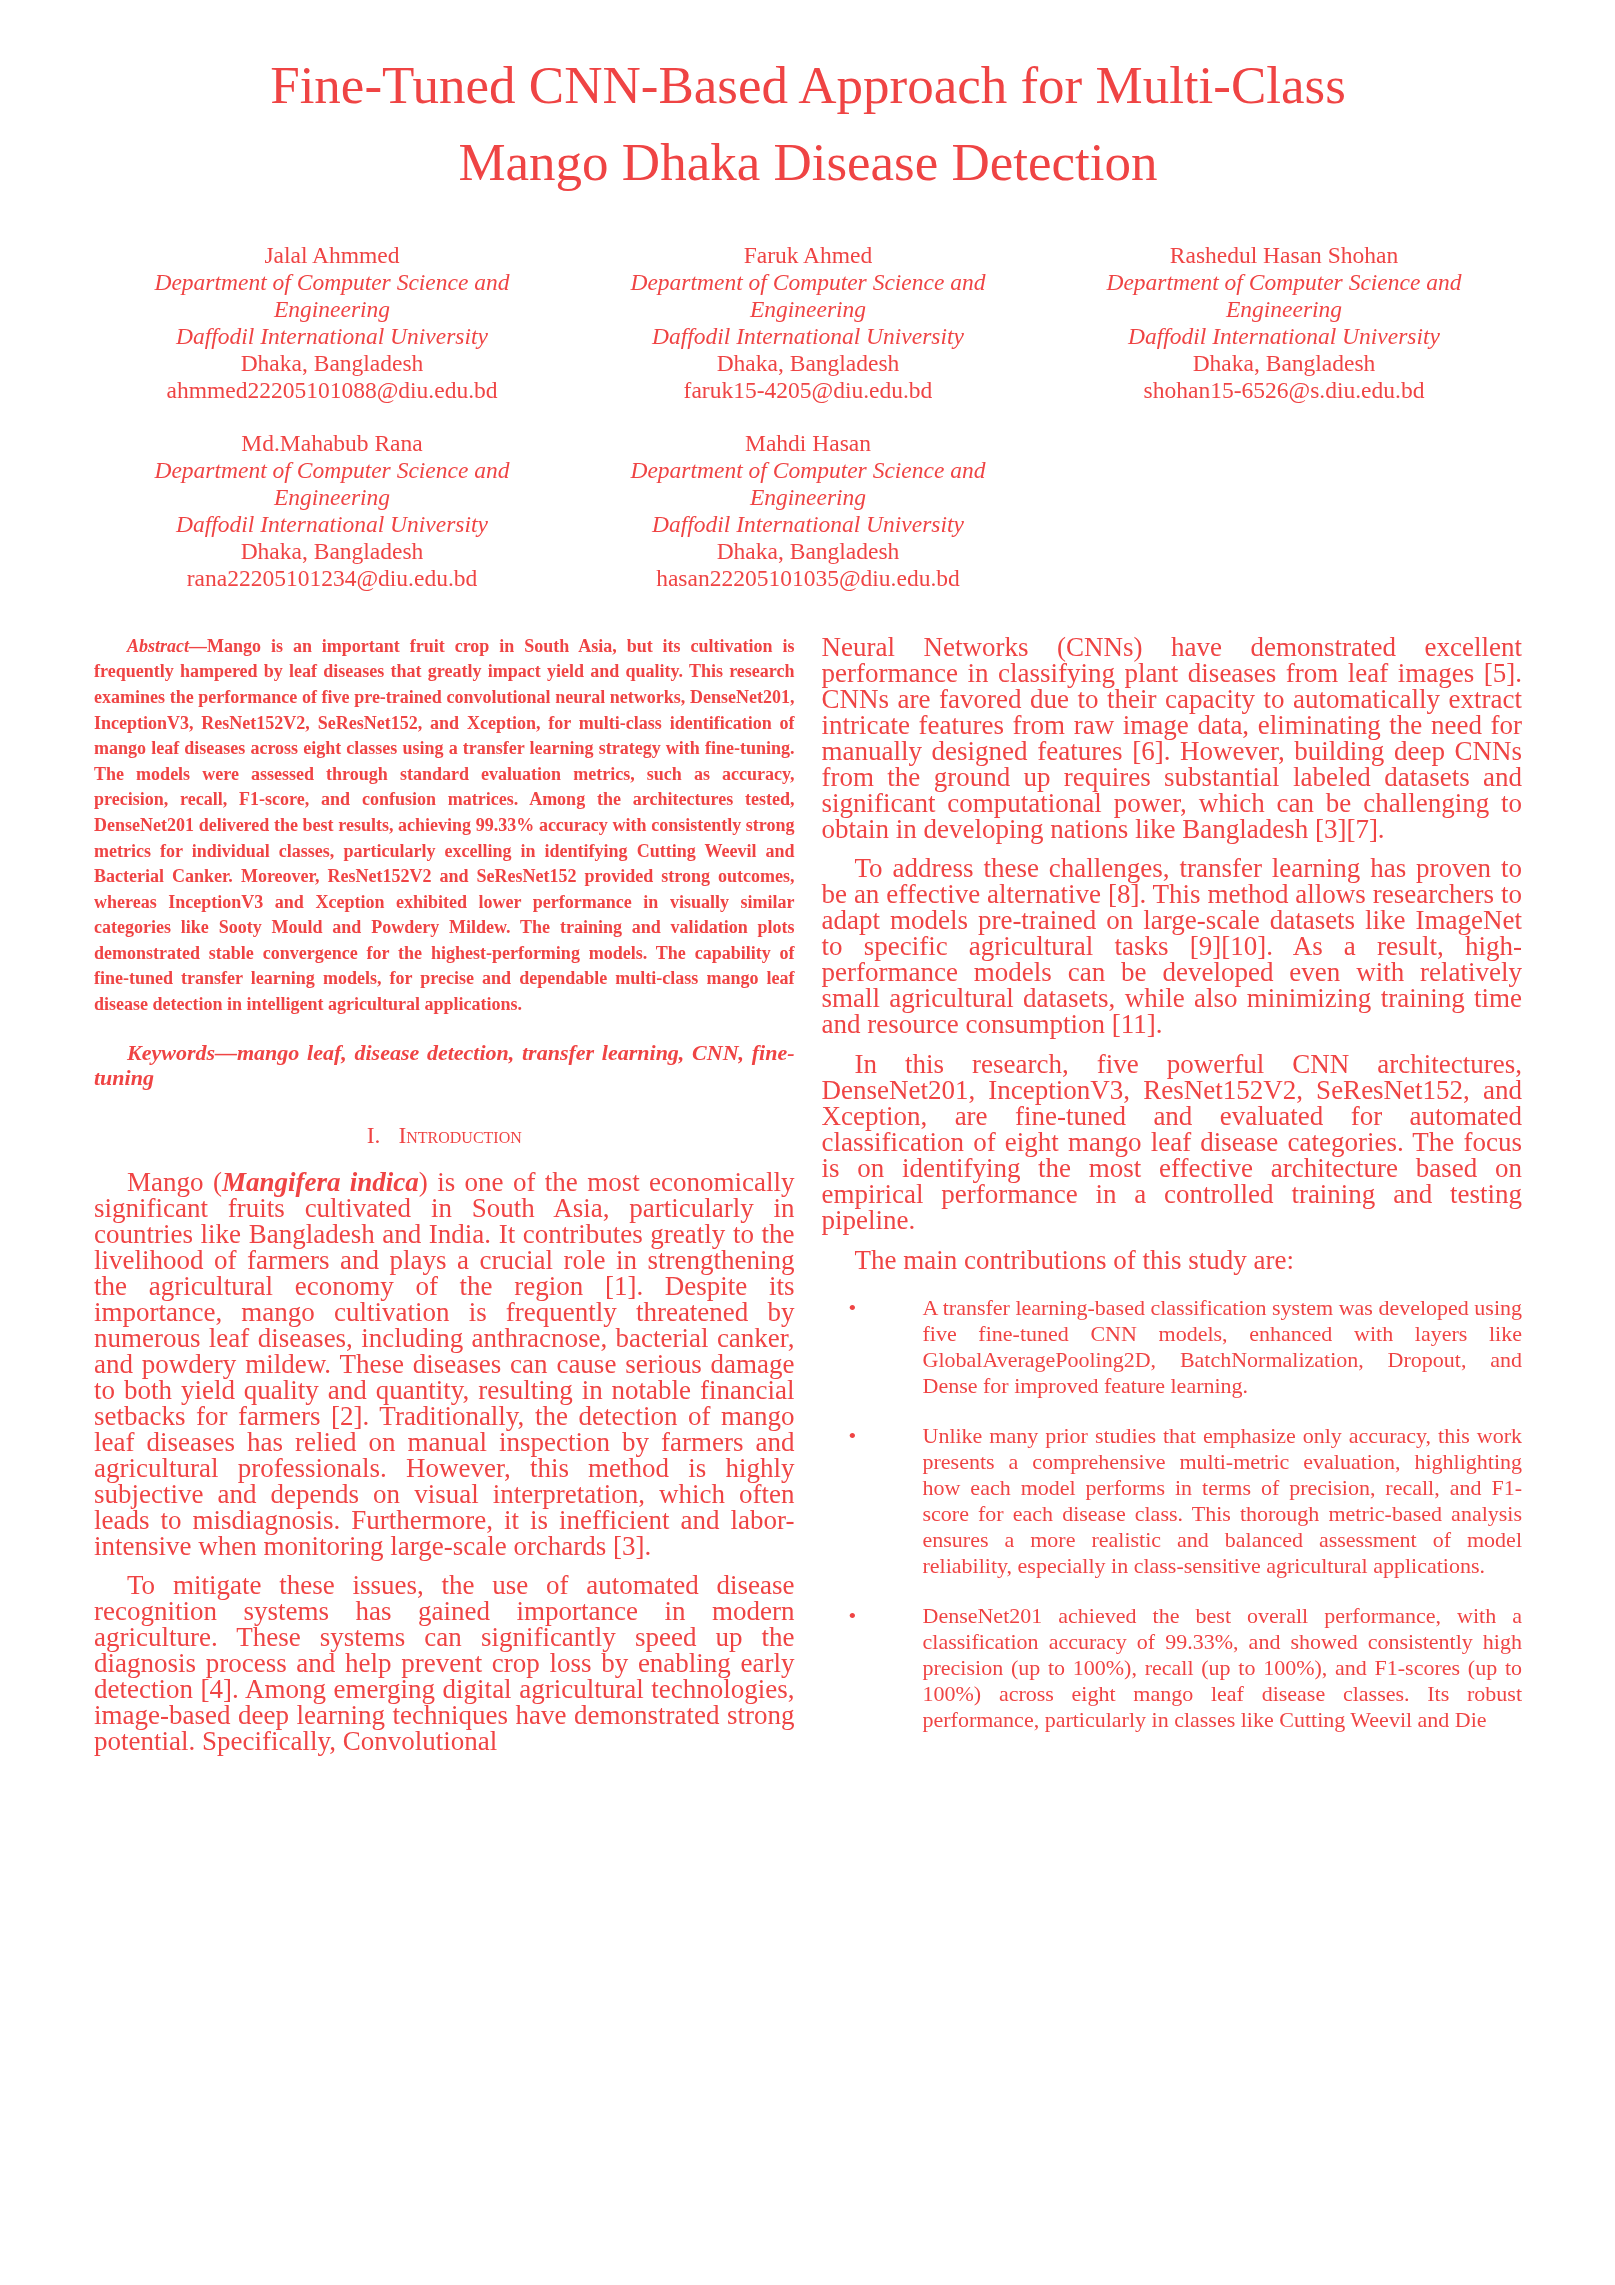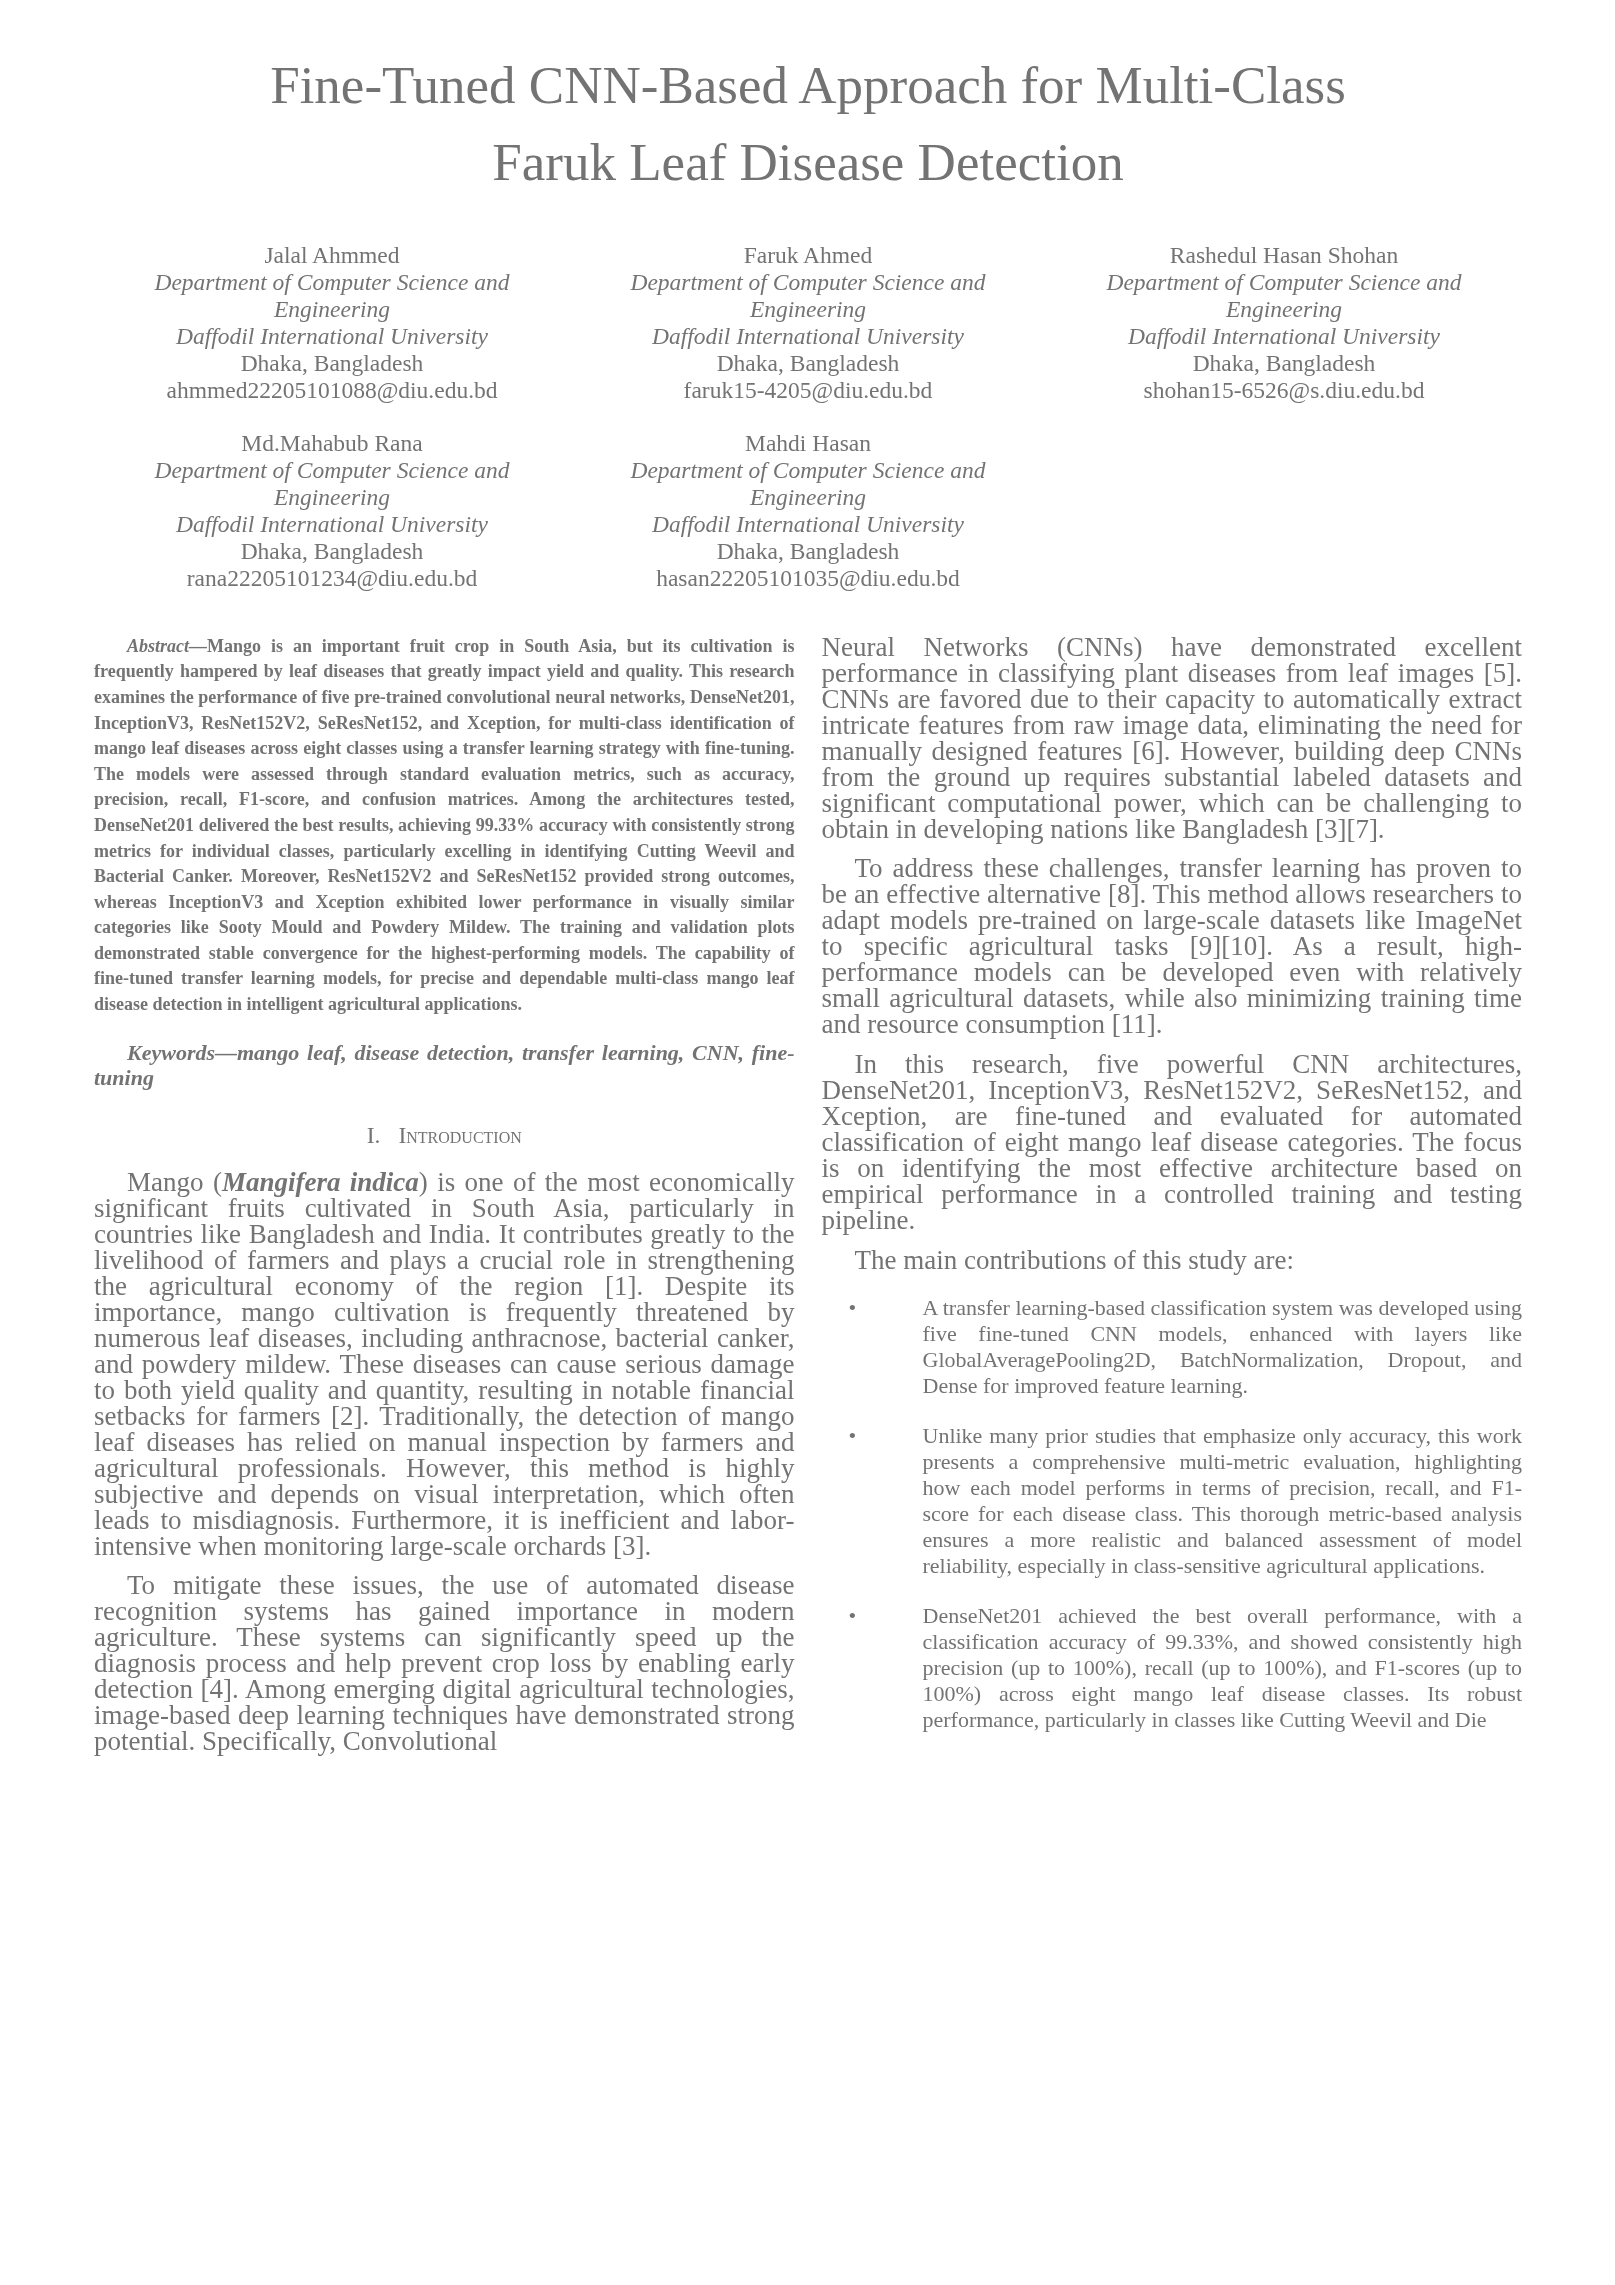--- a/index.html
+++ b/index.html
@@ -8,21 +8,21 @@
     background: #ffffff;
   }
   .page {
     position: relative;
     width: 1616px;
     height: 2285px;
     margin: 0 auto;
     box-sizing: border-box;
     padding: 47px 94px 0 94px;
     background: #ffffff;
-    color: #737373;
+    color: #ef4444;
     font-family: "Liberation Serif", "DejaVu Serif", serif;
     overflow: hidden;
   }
   .paper-title {
     margin: 0;
     font-size: 53px;
     font-weight: 400;
     text-align: center;
     line-height: 1.46;
   }
@@ -106,21 +106,21 @@
     top: 0;
   }
 </style>
 </head>
 <body>
 
 <div class="page">
 
   <h1 class="paper-title">
     <span class="title-line">Fine-Tuned CNN-Based Approach for Multi-Class</span>
-    <span class="title-line">Faruk Leaf Disease Detection</span>
+    <span class="title-line">Mango Dhaka Disease Detection</span>
   </h1>
 
   <div class="authors-grid">
 
     <div class="author">
       <div class="author-inner">
         <div class="name">Jalal Ahmmed</div>
         <div class="affil">Department of Computer Science and Engineering</div>
         <div class="affil">Daffodil International University</div>
         <div class="loc">Dhaka, Bangladesh</div>

